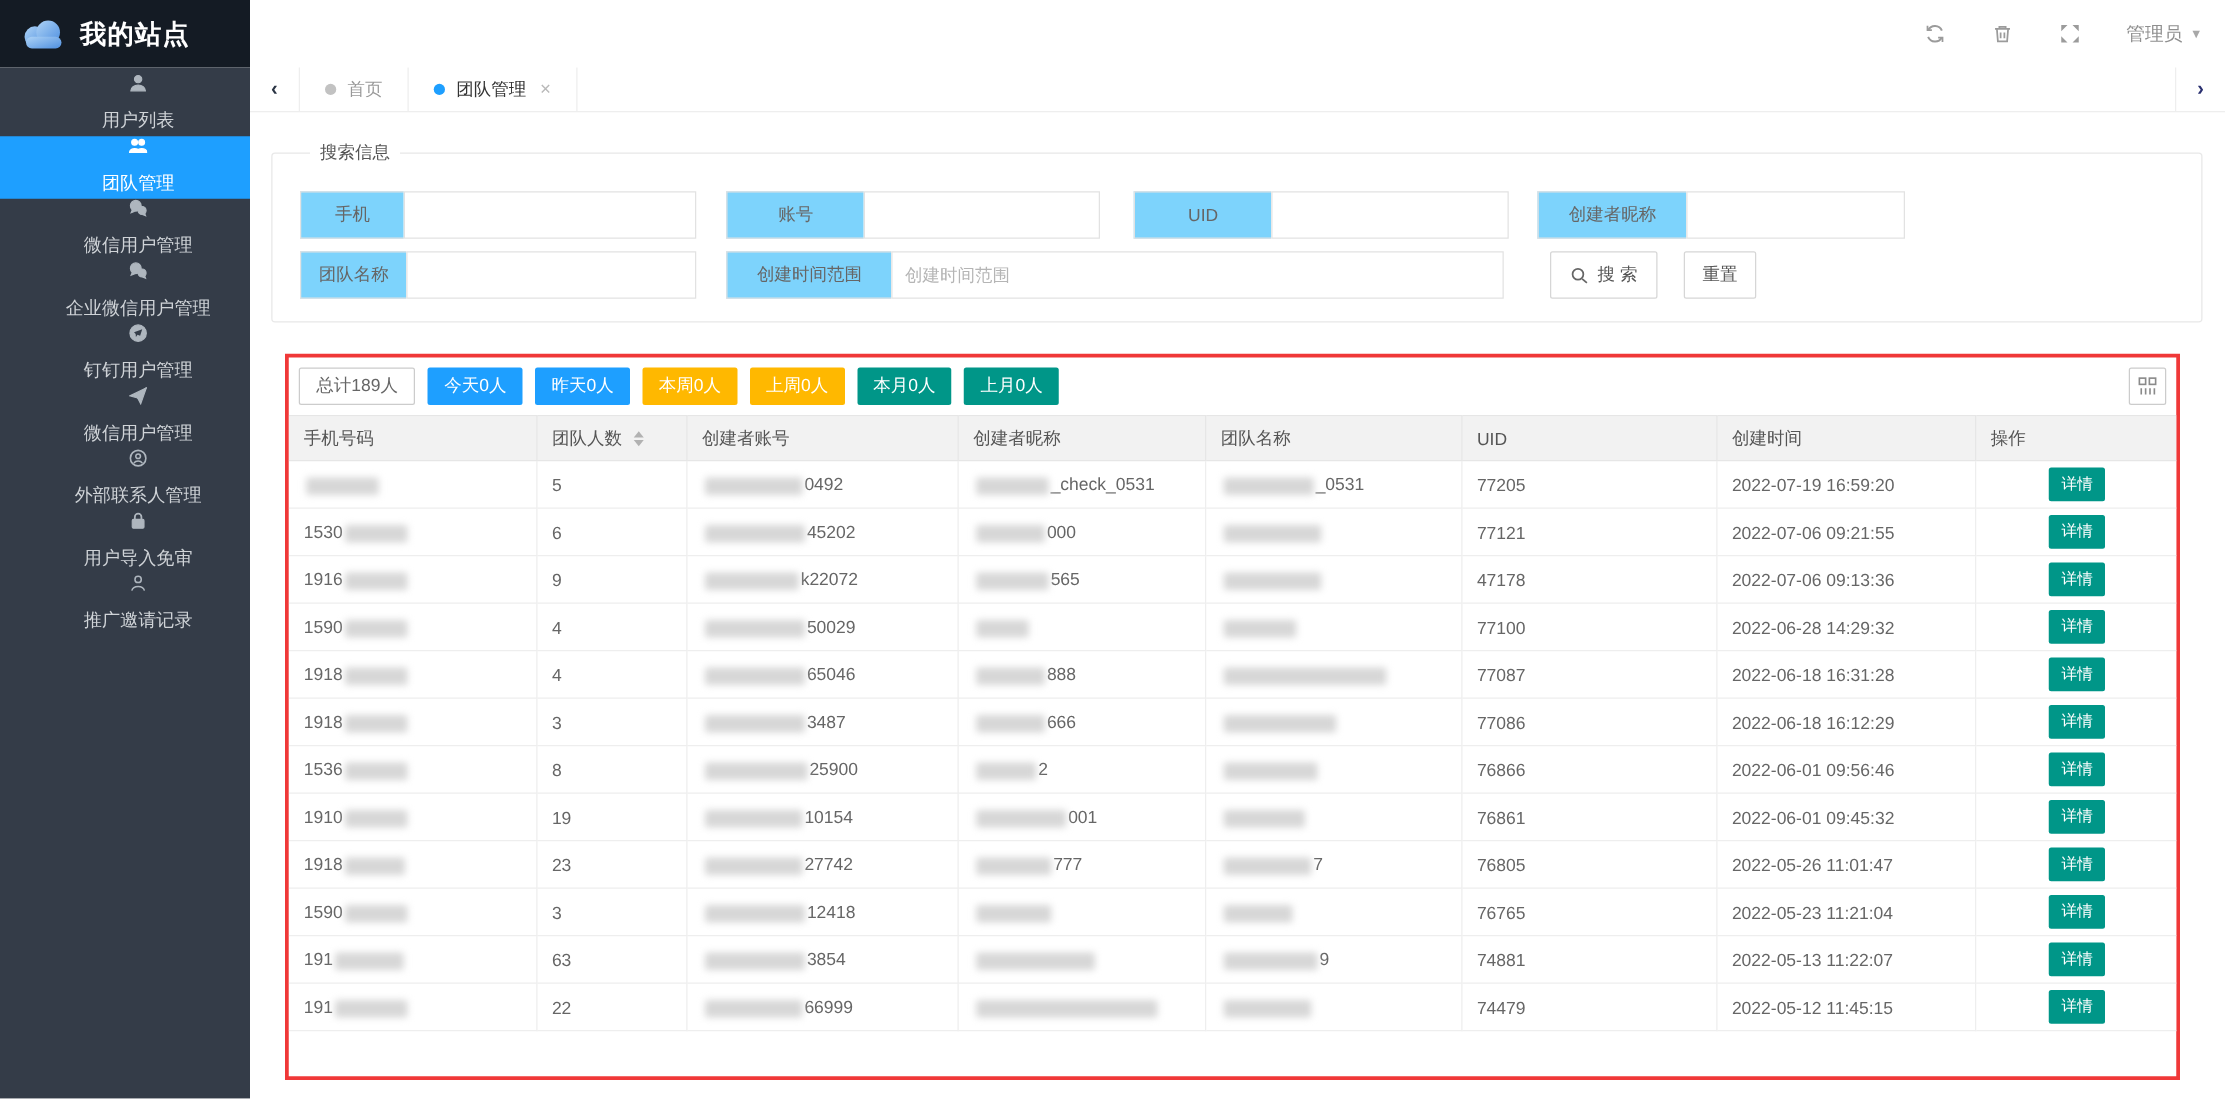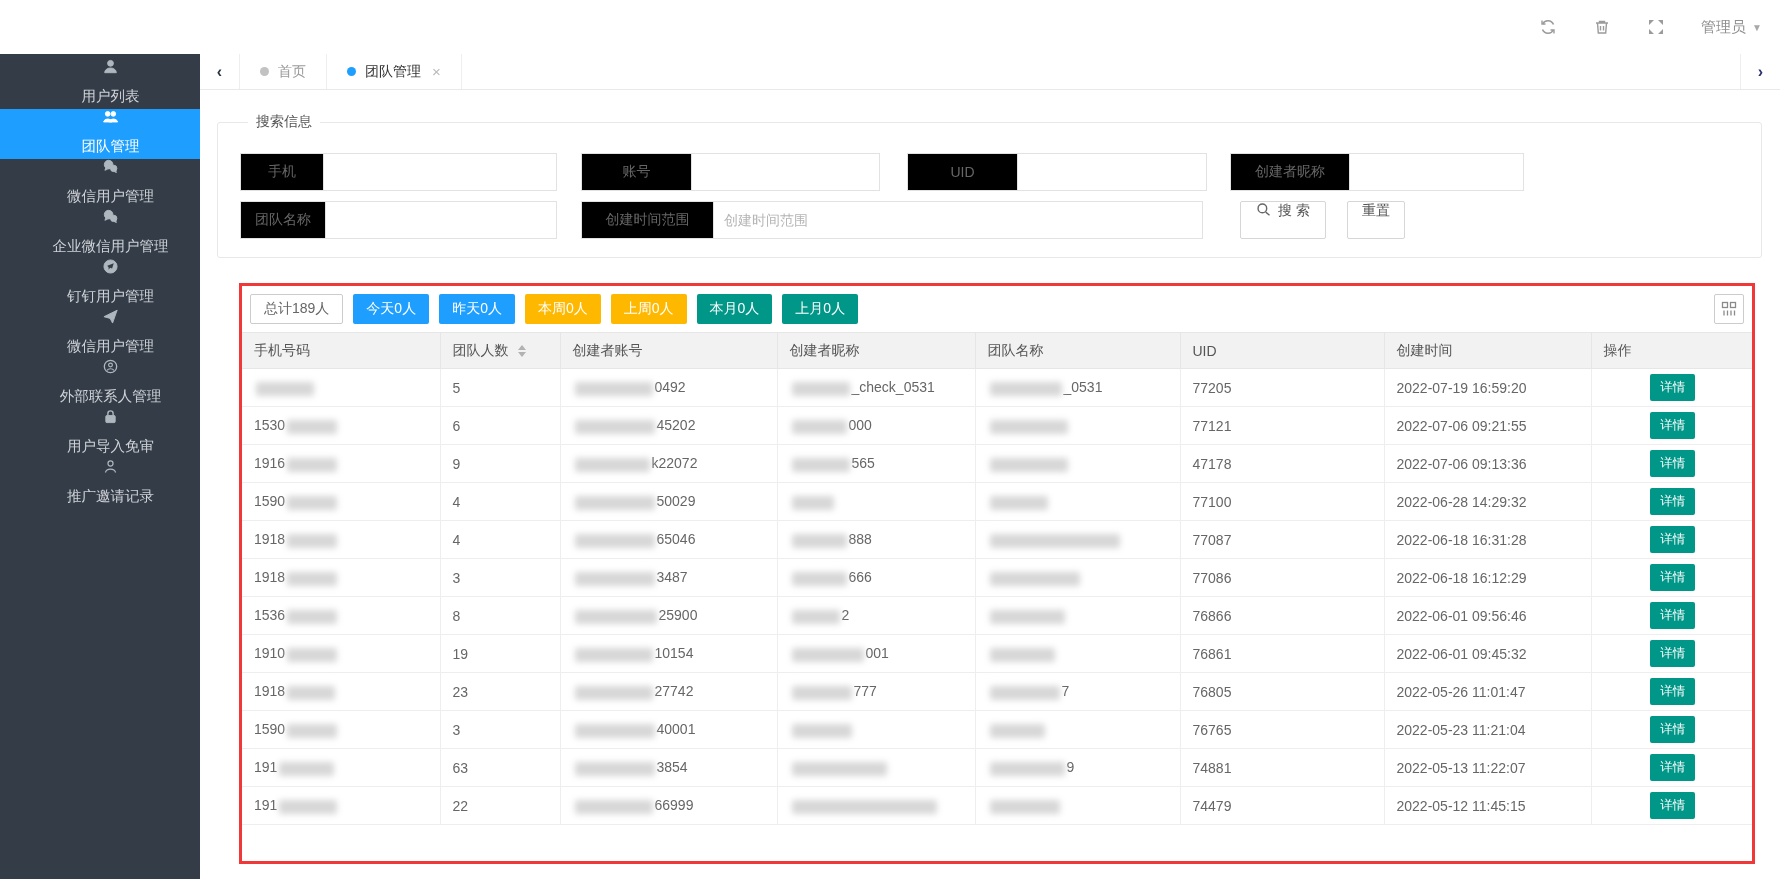--- a/index.html
+++ b/index.html
@@ -42,38 +42,38 @@
   .sicon { width:15px; height:15px; fill:#aeb6be; stroke:#aeb6be; flex:none; }
   .side-item.active .sicon { fill:#fff; stroke:#fff; }
 
   
   .content { position:absolute; top:90px; left:200px; right:0; bottom:0; background:#fff; }
 
   fieldset.search { border:1px solid #e8e8e8; border-radius:3px; margin:23px 18px 0 17px; padding:12px 22px 18px; }
   legend.search-legend { font-size:14px; color:#555; padding:0 8px; margin-left:8px; }
   .f-row { display:flex; align-items:center; margin-top:10px; }
   .fgroup { display:flex; align-items:stretch; height:38px; }
-  .flabel { background:#000000; border:1px solid #e2e2e2; border-right:none; display:flex;
+  .flabel { background:#7dd3fc; border:1px solid #e2e2e2; border-right:none; display:flex;
             align-items:center; justify-content:center; font-size:14px; color:#666; }
   .finput { border:1px solid #e2e2e2; height:38px; padding:0 10px; font-size:14px; color:#333; outline:none; }
   .finput::placeholder { color:#b5b5b5; }
   .w-l1{width:83px;} .w-i1{width:234px;}
   .w-l2{width:110px;} .w-i2{width:189px;}
   .w-l3{width:110px;} .w-i3{width:190px;}
   .w-l4{width:119px;} .w-i4{width:175px;}
   .w-l5{width:85px;}  .w-i5{width:232px;}
   .w-l6{width:132px;} .w-i6{width:490px;}
   .gap1{margin-left:24px;} .gap2{margin-left:27px;} .gap3{margin-left:23px;}
   .btn { height:38px; border:1px solid #d6d6d6; background:#fff; border-radius:2px; font-size:14px;
-         color:#555; cursor:pointer; display:inline-flex; align-items:flex-start; justify-content:center; gap:7px; }
+         color:#555; cursor:pointer; display:inline-flex; align-items:center; justify-content:center; gap:7px; }
   .btn-search { width:86px; margin-left:37px; }
   .btn-reset { width:58px; margin-left:21px; }
 
   
-  .redbox { position:absolute; left:39px; top:193px; width:1516px; height:581px;
+  .redbox { position:absolute; left:28px; top:193px; width:1516px; height:581px;
             border:3px solid #F03838; background:#fff; overflow:hidden; }
   .stats { display:flex; align-items:center; padding:8px 8px 8px 8px; }
   .badge { height:30px; display:inline-flex; align-items:center; padding:0 13px; font-size:14px;
            border-radius:2px; margin-right:10px; color:#fff; }
   .badge-plain { background:#fff; border:1px solid #ccc; color:#666; }
   .badge-blue { background:#1E9FFF; }
   .badge-orange { background:#FFB800; }
   .badge-green { background:#009688; }
   .grid-btn { margin-left:auto; width:30px; height:30px; border:1px solid #ccc; border-radius:2px;
               background:#fff; display:flex; align-items:center; justify-content:center; cursor:pointer; }
@@ -142,20 +142,30 @@
     </symbol>
   <symbol id="sym-invite" viewBox="0 0 16 16" fill="none">
       <circle cx="8" cy="4.8" r="2.7" stroke-width="1.3"></circle>
       <path d="M2.6 14.4a5.5 4.4 0 0 1 10.8 0" stroke-width="1.3"></path>
     </symbol>
 </svg>
 
 <div class="app">
 
   <div class="header">
+    <div class="logo">
+      <svg class="ic" width="38" height="26" viewBox="0 0 32 22">
+        <g fill="url(#cg)">
+            <circle cx="10" cy="13" r="7"></circle>
+            <circle cx="19" cy="10" r="8"></circle>
+            <rect x="4" y="13" width="24" height="8" rx="4"></rect>
+          </g>
+      </svg>
+      <span class="logo-text">我的站点</span>
+    </div>
     <div class="hdr-right">
       <svg class="hdr-ic ic" viewBox="0 0 18 18" fill="none" stroke="currentColor" stroke-width="1.6">
         <path d="M14.5 6.5A6 6 0 0 0 3.6 6"></path>
           <path d="M3.5 11.5A6 6 0 0 0 14.4 12"></path>
         <path d="M3 2.5V6h3.5" stroke-width="1.4"></path>
           <path d="M15 15.5V12h-3.5" stroke-width="1.4"></path>
       </svg>
       <svg class="hdr-ic ic" viewBox="0 0 18 18" fill="none" stroke="currentColor" stroke-width="1.4">
         <path d="M3 5h12M6.5 5V3.5h5V5"></path>
           <path d="M4.5 5l.8 10h7.4l.8-10"></path>
@@ -415,21 +425,21 @@
     <td class="c-account"><span class="blur" style="width: 78px;"></span><span class="post">27742</span></td>
     <td class="c-nick"><span class="blur" style="width: 60px;"></span><span class="post">777</span></td>
     <td class="c-team"><span class="blur" style="width: 70px;"></span><span class="post">7</span></td>
     <td class="c-uid">76805</td>
     <td class="c-created">2022-05-26 11:01:47</td>
     <td class="c-action"><button class="detail-btn">详情</button></td>
   </tr>
             <tr>
     <td class="c-phone"><span class="pre">1590</span><span class="blur" style="width: 50px;"></span></td>
     <td class="c-members">3</td>
-    <td class="c-account"><span class="blur" style="width: 80px;"></span><span class="post">40001</span></td>
+    <td class="c-account"><span class="blur" style="width: 80px;"></span><span class="post">12418</span></td>
     <td class="c-nick"><span class="blur" style="width: 60px;"></span><span class="post"></span></td>
     <td class="c-team"><span class="blur" style="width: 55px;"></span><span class="post"></span></td>
     <td class="c-uid">76765</td>
     <td class="c-created">2022-05-23 11:21:04</td>
     <td class="c-action"><button class="detail-btn">详情</button></td>
   </tr>
             <tr>
     <td class="c-phone"><span class="pre">191</span><span class="blur" style="width: 55px;"></span></td>
     <td class="c-members">63</td>
     <td class="c-account"><span class="blur" style="width: 80px;"></span><span class="post">3854</span></td>

